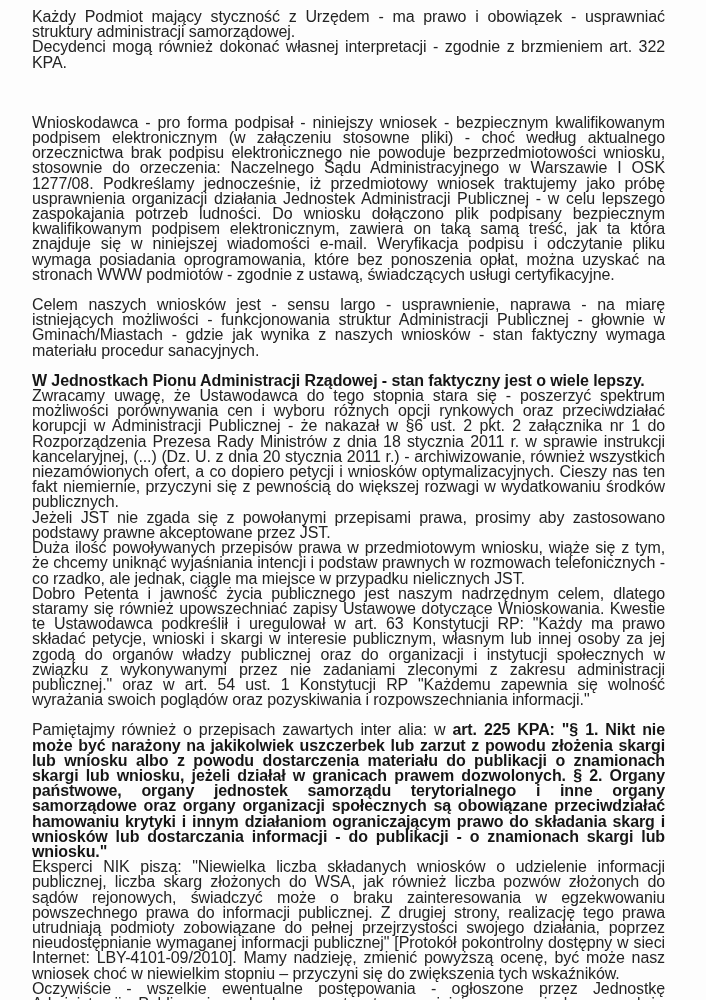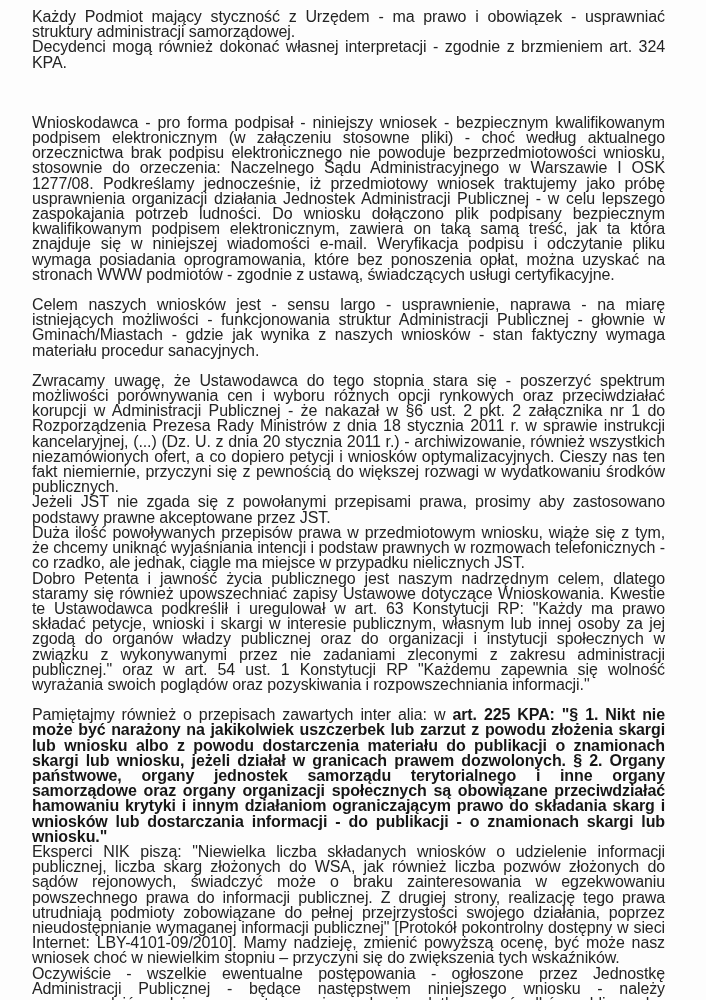--- a/index.html
+++ b/index.html
@@ -21,27 +21,28 @@
   .gap { height: 15px; }
   .gap-lg { height: 30px; }
   .b { font-weight: bold; color: #161616; }
   .hd { font-weight: bold; color: #161616; }
 </style>
 </head>
 <body>
 
 <div class="page">
   <p class="p">Każdy Podmiot mający styczność z Urzędem - ma prawo i obowiązek - usprawniać struktury administracji samorządowej.</p>
-  <p class="p">Decydenci mogą również dokonać własnej interpretacji  - zgodnie z brzmieniem art. 324 KPA.</p>
+  <p class="p">Decydenci mogą również dokonać własnej interpretacji  - zgodnie z brzmieniem art. 322 KPA.</p>
   <div class="gap"></div>
   <div class="gap-lg"></div>
   <p class="p">Wnioskodawca  - pro forma podpisał - niniejszy wniosek -  bezpiecznym kwalifikowanym podpisem elektronicznym  (w załączeniu stosowne pliki) - choć według aktualnego orzecznictwa brak podpisu elektronicznego nie powoduje bezprzedmiotowości wniosku, stosownie do orzeczenia: Naczelnego Sądu Administracyjnego w Warszawie I OSK 1277/08.  Podkreślamy jednocześnie, iż przedmiotowy wniosek traktujemy jako próbę usprawnienia organizacji działania Jednostek Administracji Publicznej  - w celu lepszego zaspokajania potrzeb ludności. Do wniosku dołączono plik podpisany bezpiecznym kwalifikowanym podpisem elektronicznym, zawiera on taką samą treść, jak ta która znajduje się w niniejszej wiadomości e-mail.  Weryfikacja podpisu i odczytanie pliku wymaga posiadania oprogramowania, które bez ponoszenia opłat, można uzyskać na stronach WWW podmiotów - zgodnie z ustawą, świadczących usługi certyfikacyjne.</p>
   <div class="gap"></div>
   <p class="p">Celem naszych wniosków jest - sensu largo - usprawnienie, naprawa - na miarę istniejących możliwości - funkcjonowania struktur Administracji Publicznej - głownie w Gminach/Miastach  - gdzie jak wynika z naszych wniosków - stan faktyczny wymaga materiału procedur sanacyjnych.</p>
   <div class="gap"></div>
+  <p class="p hd">W Jednostkach Pionu Administracji Rządowej - stan faktyczny jest o wiele lepszy.</p>
   <p class="p">Zwracamy uwagę, że Ustawodawca do tego stopnia stara się - poszerzyć spektrum możliwości porównywania cen i wyboru różnych opcji rynkowych oraz przeciwdziałać korupcji w Administracji Publicznej - że nakazał w §6 ust. 2 pkt. 2 załącznika nr 1 do Rozporządzenia Prezesa Rady Ministrów z dnia 18 stycznia 2011 r. w sprawie instrukcji kancelaryjnej, (...) (Dz. U. z dnia 20 stycznia 2011 r.) -  archiwizowanie, również wszystkich niezamówionych ofert, a co dopiero petycji i wniosków optymalizacyjnych. Cieszy nas ten fakt niemiernie, przyczyni się z pewnością do większej rozwagi w wydatkowaniu środków publicznych.</p>
   <p class="p">Jeżeli JST nie zgada się z powołanymi przepisami prawa, prosimy aby zastosowano podstawy prawne akceptowane przez JST.</p>
   <p class="p">Duża ilość powoływanych przepisów prawa w przedmiotowym wniosku, wiąże się z tym, że chcemy uniknąć wyjaśniania intencji i podstaw prawnych w rozmowach telefonicznych - co rzadko, ale jednak, ciągle ma miejsce w przypadku nielicznych JST.</p>
   <p class="p">Dobro Petenta i jawność życia publicznego jest naszym nadrzędnym celem, dlatego staramy się również upowszechniać zapisy Ustawowe dotyczące Wnioskowania. Kwestie te Ustawodawca podkreślił i uregulował w art. 63 Konstytucji RP: "Każdy ma prawo składać petycje, wnioski i skargi w interesie publicznym, własnym lub innej osoby za jej zgodą do organów władzy publicznej oraz do organizacji i instytucji społecznych w związku z wykonywanymi przez nie zadaniami zleconymi z zakresu administracji publicznej." oraz w art. 54 ust. 1 Konstytucji RP "Każdemu zapewnia się wolność wyrażania swoich poglądów oraz pozyskiwania i rozpowszechniania informacji."</p>
   <div class="gap"></div>
   <p class="p"><span>Pamiętajmy również o przepisach zawartych inter alia: w </span><span class="b">art. 225 KPA: "§ 1. Nikt nie może być narażony na jakikolwiek uszczerbek lub zarzut z powodu złożenia skargi lub wniosku albo z powodu dostarczenia materiału do publikacji o znamionach skargi lub wniosku, jeżeli działał w granicach prawem dozwolonych. § 2. Organy państwowe, organy jednostek samorządu terytorialnego i inne organy samorządowe oraz organy organizacji społecznych są obowiązane przeciwdziałać hamowaniu krytyki i innym działaniom ograniczającym prawo do składania skarg i wniosków lub dostarczania informacji - do publikacji - o znamionach skargi lub wniosku."</span></p>
   <p class="p">Eksperci NIK piszą: "Niewielka liczba składanych wniosków o udzielenie informacji publicznej, liczba skarg złożonych do WSA, jak również liczba pozwów złożonych do sądów rejonowych, świadczyć może o braku zainteresowania w egzekwowaniu powszechnego prawa do informacji publicznej. Z drugiej strony, realizację tego prawa utrudniają podmioty zobowiązane do pełnej przejrzystości swojego działania, poprzez nieudostępnianie wymaganej informacji publicznej" [Protokół pokontrolny dostępny w sieci Internet: LBY-4101-09/2010]. Mamy nadzieję, zmienić powyższą ocenę, być może nasz wniosek choć w niewielkim stopniu – przyczyni się do zwiększenia tych wskaźników.</p>
   <p class="p">Oczywiście - wszelkie ewentualne postępowania - ogłoszone przez Jednostkę Administracji Publicznej - będące następstwem niniejszego wniosku - należy przeprowadzić zgodnie z rygorystycznymi zasadami wydatkowania środków publicznych -  z uwzględnieniem stosowania zasad uczciwej konkurencji, przejrzystości i transparentności -  zatem w pełni lege artis.</p>
   <p class="p">Ponownie sygnalizujemy, że do wniosku dołączono plik podpisany bezpiecznym kwalifikowanym podpisem elektronicznym.  Weryfikacja podpisu i odczytanie pliku wymaga posiadania oprogramowania, które bez</p>
 </div>

